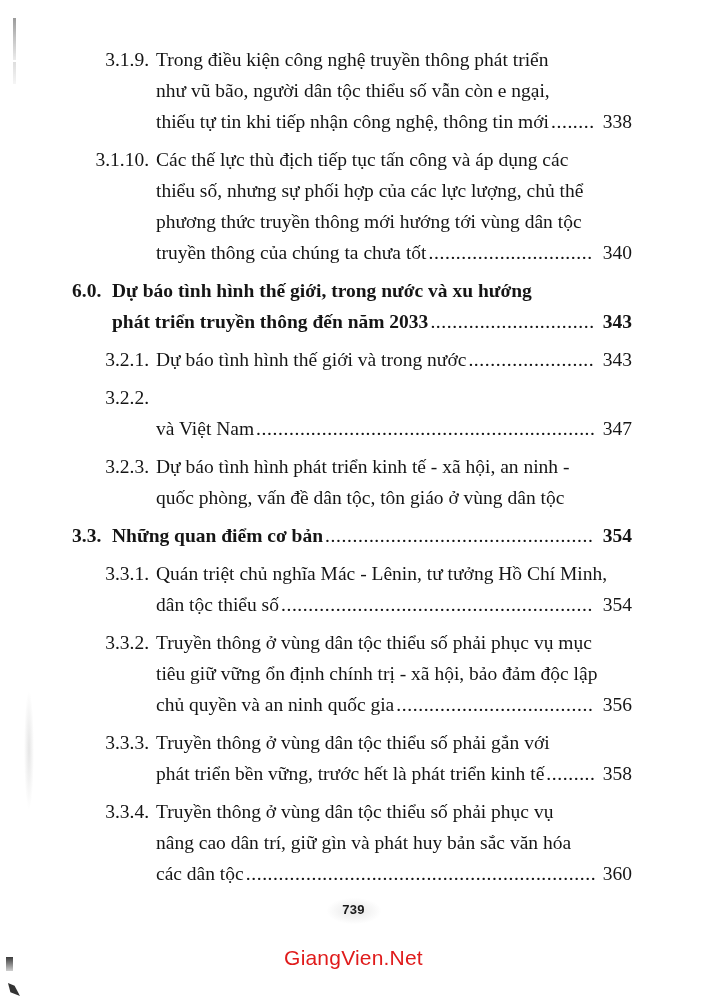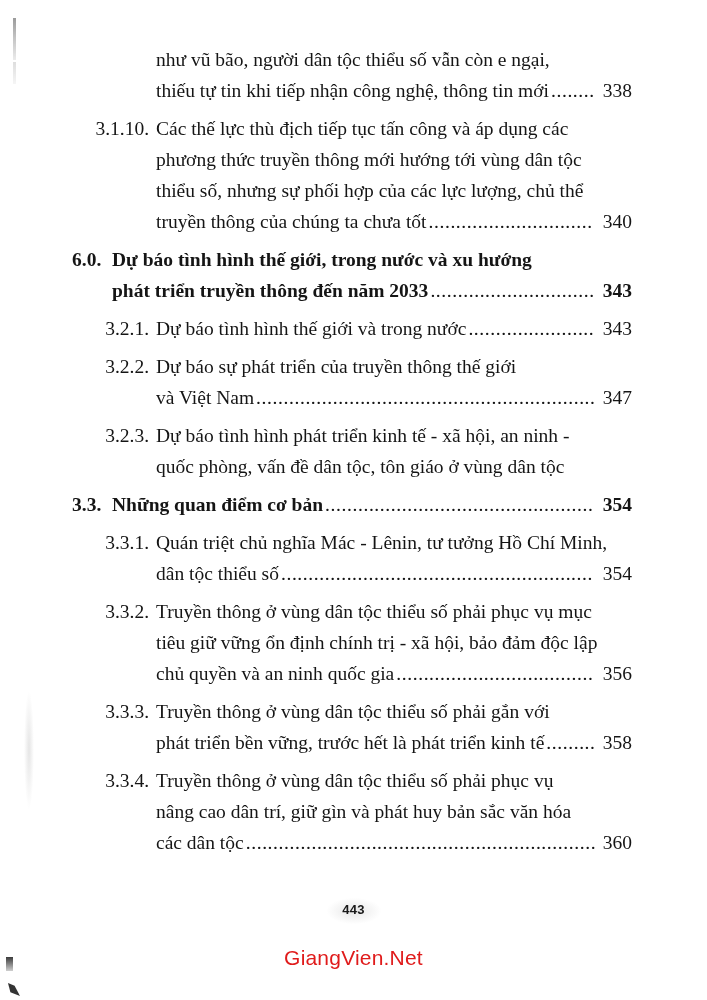--- a/index.html
+++ b/index.html
@@ -162,42 +162,46 @@
 
 <div class="artifact" id="scan-line-top"></div>
 <div class="artifact" id="scan-line-top2"></div>
 <div class="artifact" id="scan-haze-left"></div>
 <div class="artifact" id="scan-speck-bl"></div>
 <div class="artifact" id="scan-speck-bl2"></div>
 
 <div id="toc">
     <div class="entry lvl-sub">
       <div class="line">
+        <span class="num">3.1.9.</span>
+        <span class="txt">Trong điều kiện công nghệ truyền thông phát triển</span>
+      </div>
+      <div class="line">
         <span class="indent"></span>
         <span class="txt">như vũ bão, người dân tộc thiểu số vẫn còn e ngại,</span>
       </div>
       <div class="line">
         <span class="indent"></span>
         <span class="txt">thiếu tự tin khi tiếp nhận công nghệ, thông tin mới</span>
         <span class="leader">........</span>
         <span class="pageno">338</span>
       </div>
     </div>
     <div class="entry lvl-sub">
       <div class="line">
         <span class="num">3.1.10.</span>
         <span class="txt">Các thế lực thù địch tiếp tục tấn công và áp dụng các</span>
       </div>
       <div class="line">
         <span class="indent"></span>
+        <span class="txt">thiểu số, nhưng sự phối hợp của các lực lượng, chủ thể</span>
+      </div>
+      <div class="line">
+        <span class="indent"></span>
         <span class="txt">phương thức truyền thông mới hướng tới vùng dân tộc</span>
-      </div>
-      <div class="line">
-        <span class="indent"></span>
-        <span class="txt">thiểu số, nhưng sự phối hợp của các lực lượng, chủ thể</span>
       </div>
       <div class="line">
         <span class="indent"></span>
         <span class="txt">truyền thông của chúng ta chưa tốt</span>
         <span class="leader">..............................</span>
         <span class="pageno">340</span>
       </div>
     </div>
     <div class="entry lvl-main">
       <div class="line">
@@ -215,21 +219,20 @@
       <div class="line">
         <span class="num">3.2.1.</span>
         <span class="txt">Dự báo tình hình thế giới và trong nước</span>
         <span class="leader">.......................</span>
         <span class="pageno">343</span>
       </div>
     </div>
     <div class="entry lvl-sub">
       <div class="line">
         <span class="num">3.2.2.</span>
-        <span class="txt">Dự báo sự phát triển của truyền thông thế giới</span>
       </div>
       <div class="line">
         <span class="indent"></span>
         <span class="txt">và Việt Nam</span>
         <span class="leader">..............................................................</span>
         <span class="pageno">347</span>
       </div>
     </div>
     <div class="entry lvl-sub">
       <div class="line">
@@ -301,14 +304,14 @@
       <div class="line">
         <span class="indent"></span>
         <span class="txt">các dân tộc</span>
         <span class="leader">................................................................</span>
         <span class="pageno">360</span>
       </div>
     </div>
   </div>
 
 <div id="page-number-smudge"></div>
-<div id="page-number">443</div>
+<div id="page-number">739</div>
 <div id="watermark">GiangVien.Net</div>
 
 </body></html>

